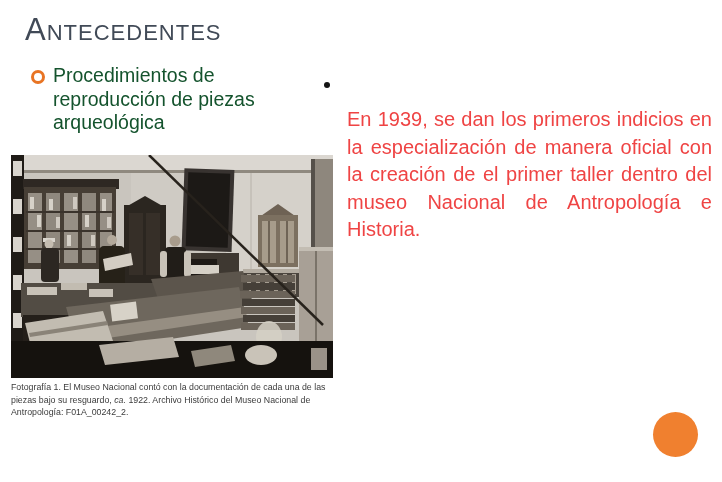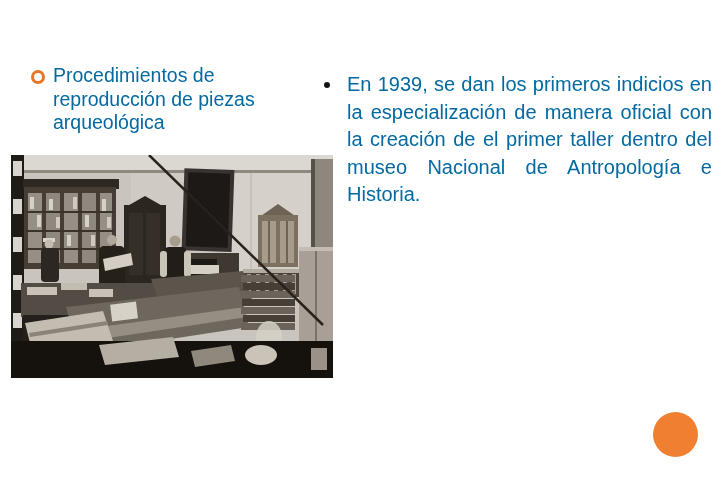--- a/index.html
+++ b/index.html
@@ -13,50 +13,51 @@
     font-size:31px;font-variant:small-caps;letter-spacing:1px;
     color:#414a57;font-weight:400;
   }
   
   .left-item{position:absolute;left:31px;top:64px;width:268px;display:flex;}
   .bullet-ring{
     flex:none;width:8px;height:8px;border:3px solid #e87424;border-radius:50%;
     margin-top:6px;background:#fff;
   }
   .left-item-text{
-    margin-left:8px;font-size:19.5px;line-height:23.5px;color:#0369a1;width:248px;
+    margin-left:8px;font-size:19.5px;line-height:23.5px;color:#14532d;width:248px;
   }
   
   .photo{position:absolute;left:11px;top:155px;width:322px;height:223px;}
   
   .caption{
     position:absolute;left:11px;top:381px;width:324px;
     font-size:8.8px;line-height:12.6px;color:#3b3b3b;
   }
   .caption .ital{font-style:italic;}
   
   .right-col{position:absolute;left:322px;top:71px;width:390px;display:flex;}
   .bullet-dot{
     flex:none;width:6px;height:6px;border-radius:50%;background:#141414;
     margin:11px 0 0 2px;
   }
-  .right-text{margin-left:17px;width:365px;font-size:20px;line-height:27.5px;color:#0369a1;}
+  .right-text{margin-left:17px;width:365px;font-size:20px;line-height:27.5px;color:#ef4444;margin-top:35px;}
   .right-text p{margin:0;text-align:justify;}
   .right-text p + p{margin-top:44px;}
   
   .corner-circle{
     position:absolute;left:653px;top:412px;width:45px;height:45px;
     border-radius:50%;background:#f0802f;
   }
 </style>
 </head>
 <body>
 
 <div class="slide">
 
+  <div class="title">Antecedentes</div>
 
   <div class="left-item">
     <div class="bullet-ring"></div>
     <div class="left-item-text">Procedimientos de reproducción de piezas arqueológica</div>
   </div>
 
   <div class="photo">
     <svg viewBox="0 0 322 223" width="322" height="223">
 
       <rect width="322" height="223" fill="#c9c5be"></rect>
@@ -172,20 +173,23 @@
       <line x1="138" y1="0" x2="312" y2="170" stroke="#27221c" stroke-width="2.5"></line>
 
       <rect y="186" width="322" height="37" fill="#15120e"></rect>
       <polygon points="88,190 162,182 168,202 94,210" fill="#b5aea3"></polygon>
       <polygon points="180,196 220,190 224,206 184,212" fill="#8f887c"></polygon>
       <ellipse cx="250" cy="200" rx="16" ry="10" fill="#c9c3b8"></ellipse>
       <rect x="300" y="193" width="16" height="22" fill="#9a9288"></rect>
     </svg>
   </div>
 
+  <div class="caption">
+    <span>Fotografía 1. El Museo Nacional contó con la documentación de cada una de las piezas bajo su resguardo, </span><span class="ital">ca.</span><span> 1922. Archivo Histórico del Museo Nacional de Antropología: F01A_00242_2.</span>
+  </div>
 
   <div class="right-col">
     <div class="bullet-dot"></div>
     <div class="right-text">
       <p>En 1939, se dan los primeros indicios en la especialización de manera oficial con la creación de el primer taller dentro del museo Nacional de Antropología e Historia.</p>
     </div>
   </div>
 
   <div class="corner-circle"></div>
 

